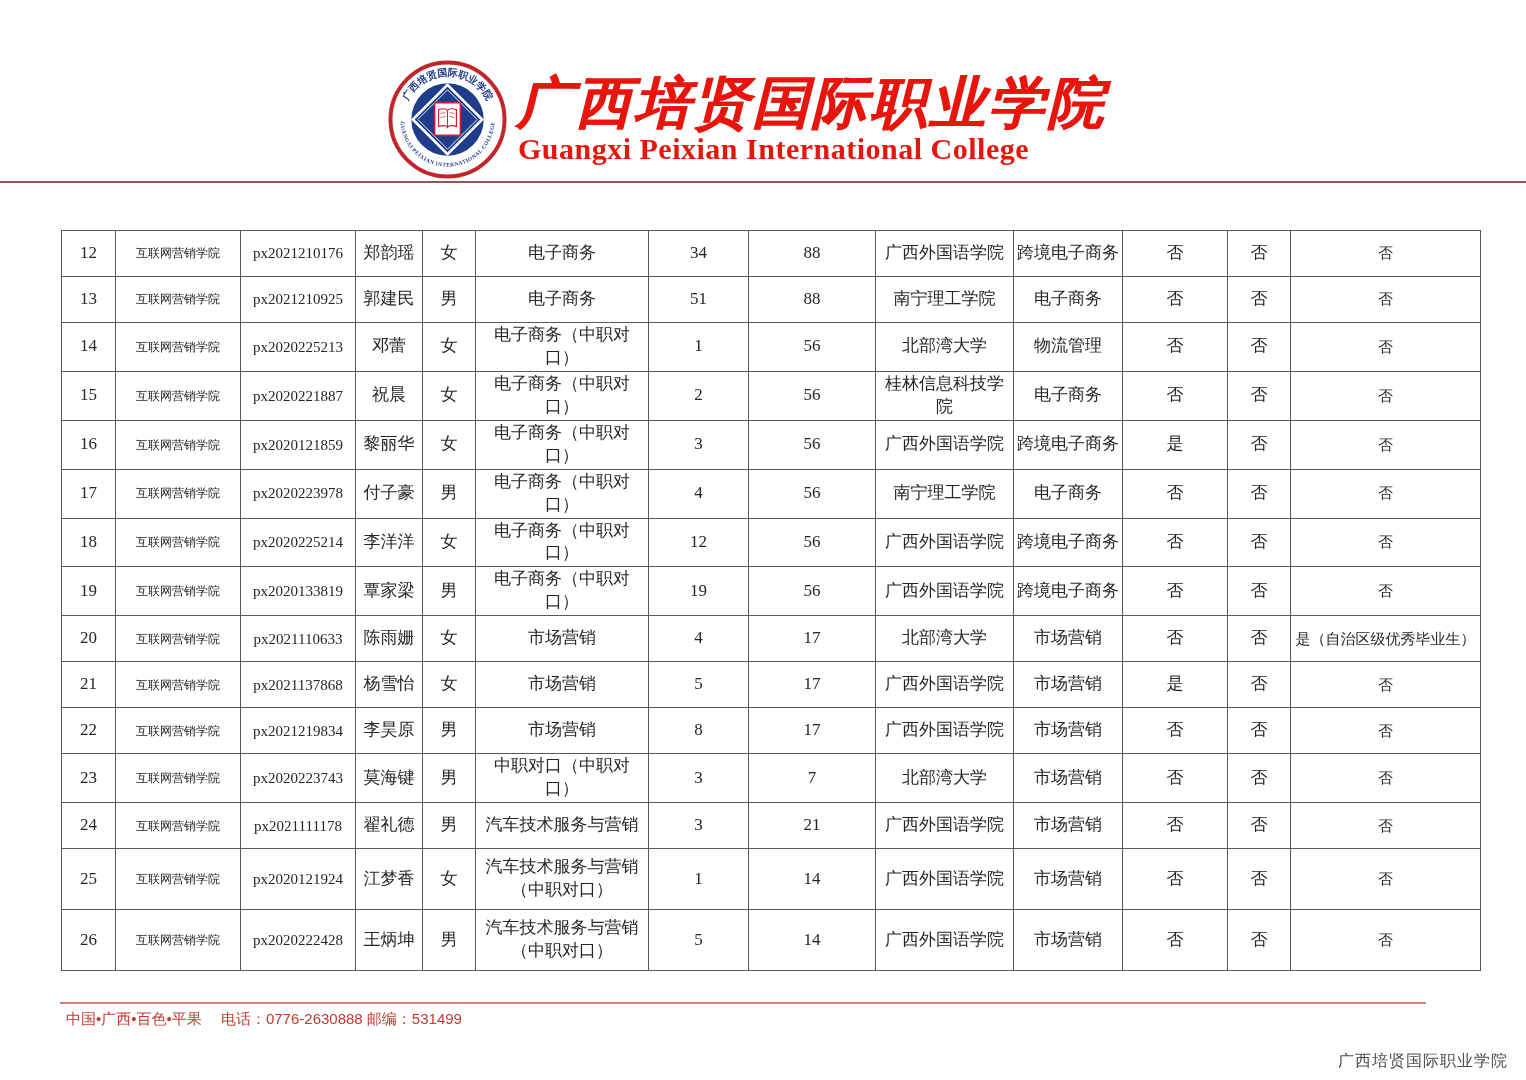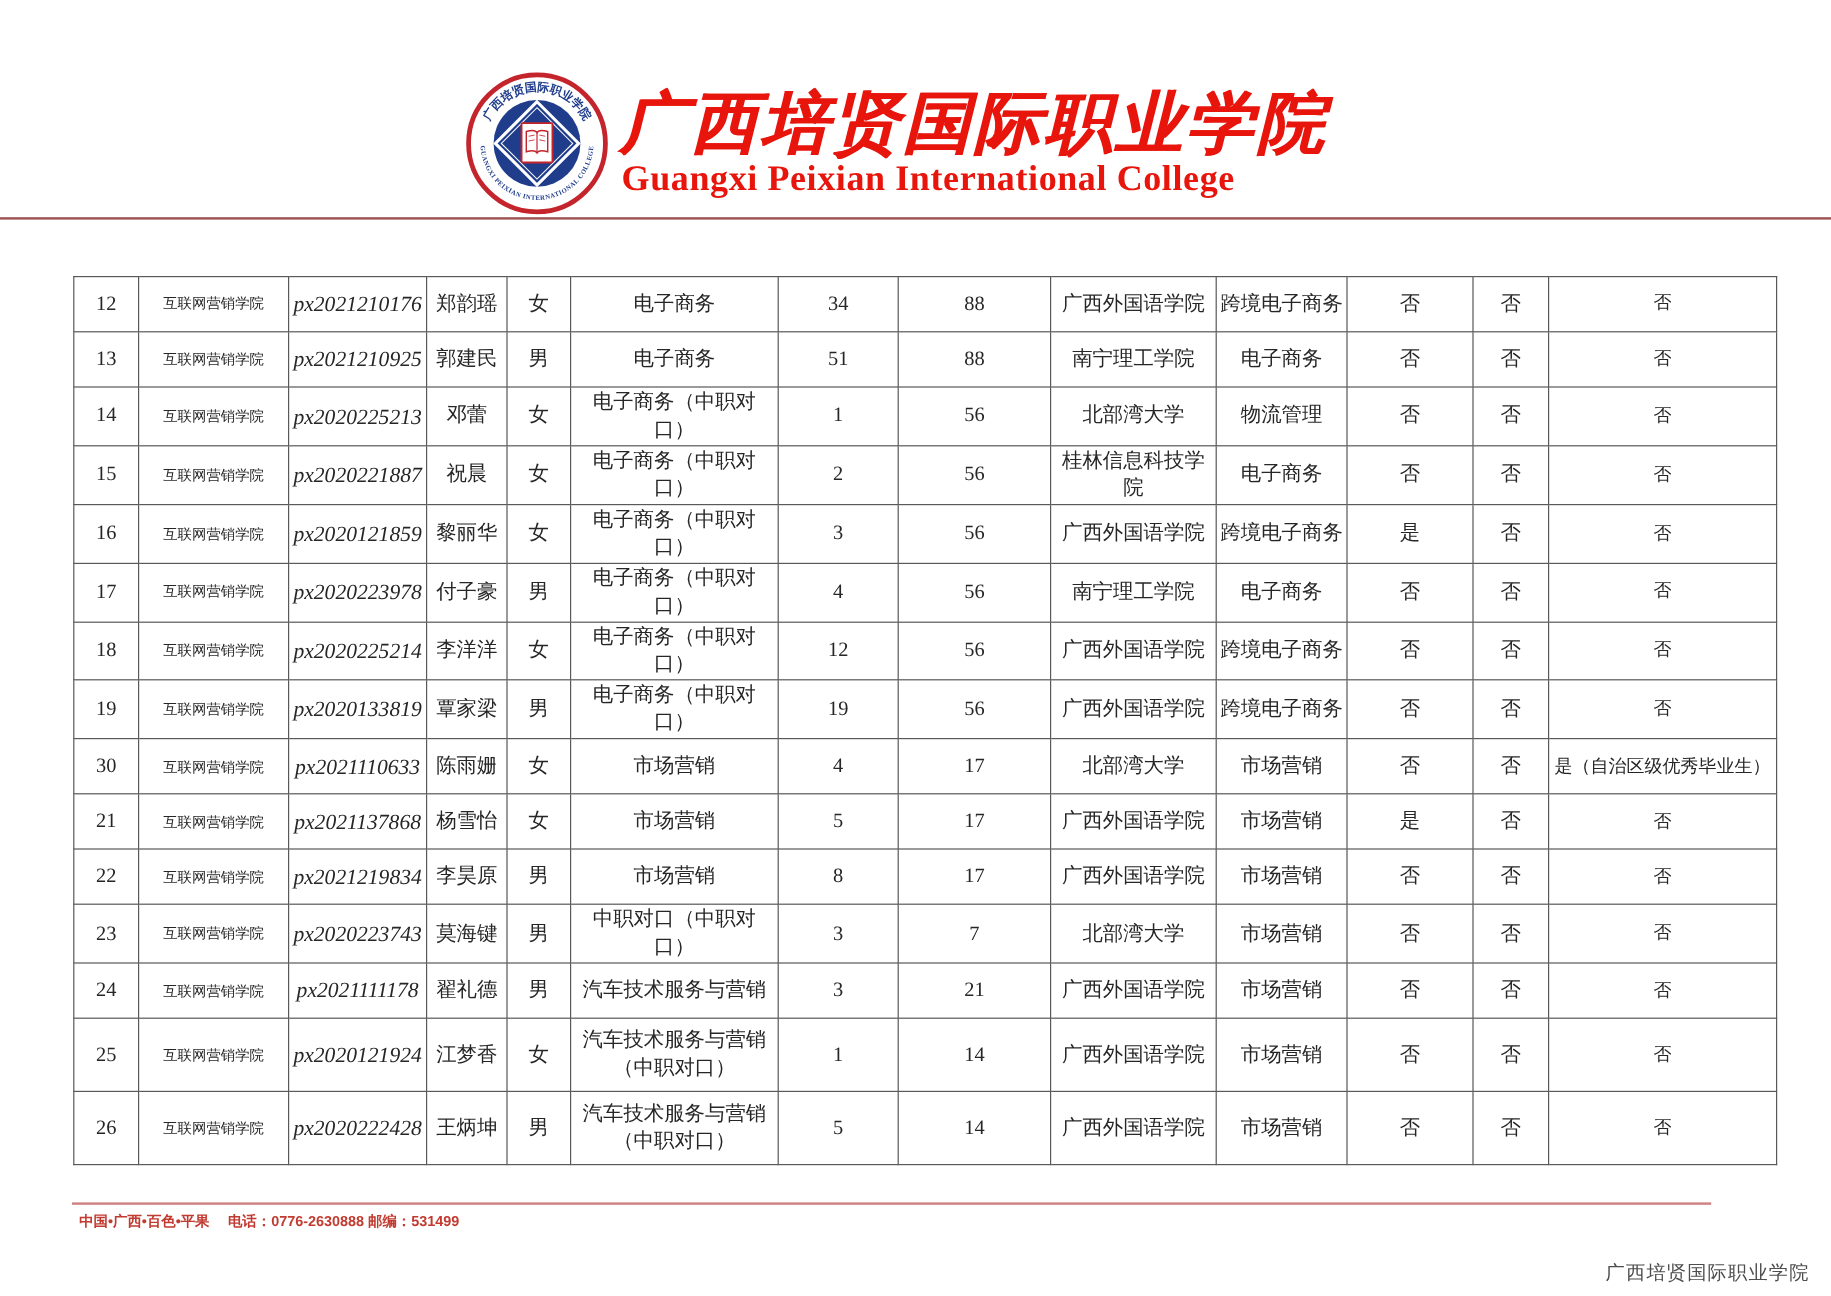--- a/index.html
+++ b/index.html
@@ -22,28 +22,28 @@
                background:#9c5252; }
 
   
   table.grid { position:absolute; left:61px; top:192px; width:1419px;
                border-collapse:collapse; table-layout:fixed;
                font-size:17px; color:#262626;margin-top:38px; }
   table.grid td { border:1px solid #595959; text-align:center;
                   vertical-align:middle; height:46px; padding:1px 2px;
                   white-space:pre-line; line-height:1.35; overflow:hidden; }
   td.c-college { font-size:12px; }
-  td.c-sid { font-size:18px; letter-spacing:0;font-style:italic; }
+  td.c-sid { font-size:15px; letter-spacing:0; }
   td.c-honor { font-size:15px; white-space:nowrap; }
 
   
   .foot-rule { position:absolute; left:60px; top:1002px; width:1366px; height:2px;
                background:#d08080; }
-  .foot-line { position:absolute; left:66px; top:1010px; font-size:12px;
-               color:#c23b31; font-weight:bold; white-space:nowrap;
+  .foot-line { position:absolute; left:66px; top:1010px; font-size:15px;
+               color:#c23b31; font-weight:normal; white-space:nowrap;
                font-family:"Liberation Sans", sans-serif; }
   .watermark { position:absolute; right:18px; top:1051px; font-size:16px;
                color:#4d4d4d; letter-spacing:1px; white-space:nowrap;
                font-family:"Liberation Sans", sans-serif; }
 </style>
 </head>
 <body>
 
 <div class="page">
 
@@ -217,21 +217,21 @@
       <td>19</td>
       <td>56</td>
       <td>广西外国语学院</td>
       <td>跨境电子商务</td>
       <td>否</td>
       <td>否</td>
       <td class="c-honor">否</td>
     </tr>
 
     <tr>
-      <td>30</td>
+      <td>20</td>
       <td class="c-college">互联网营销学院</td>
       <td class="c-sid">px2021110633</td>
       <td>陈雨姗</td>
       <td>女</td>
       <td>市场营销</td>
       <td>4</td>
       <td>17</td>
       <td>北部湾大学</td>
       <td>市场营销</td>
       <td>否</td>

